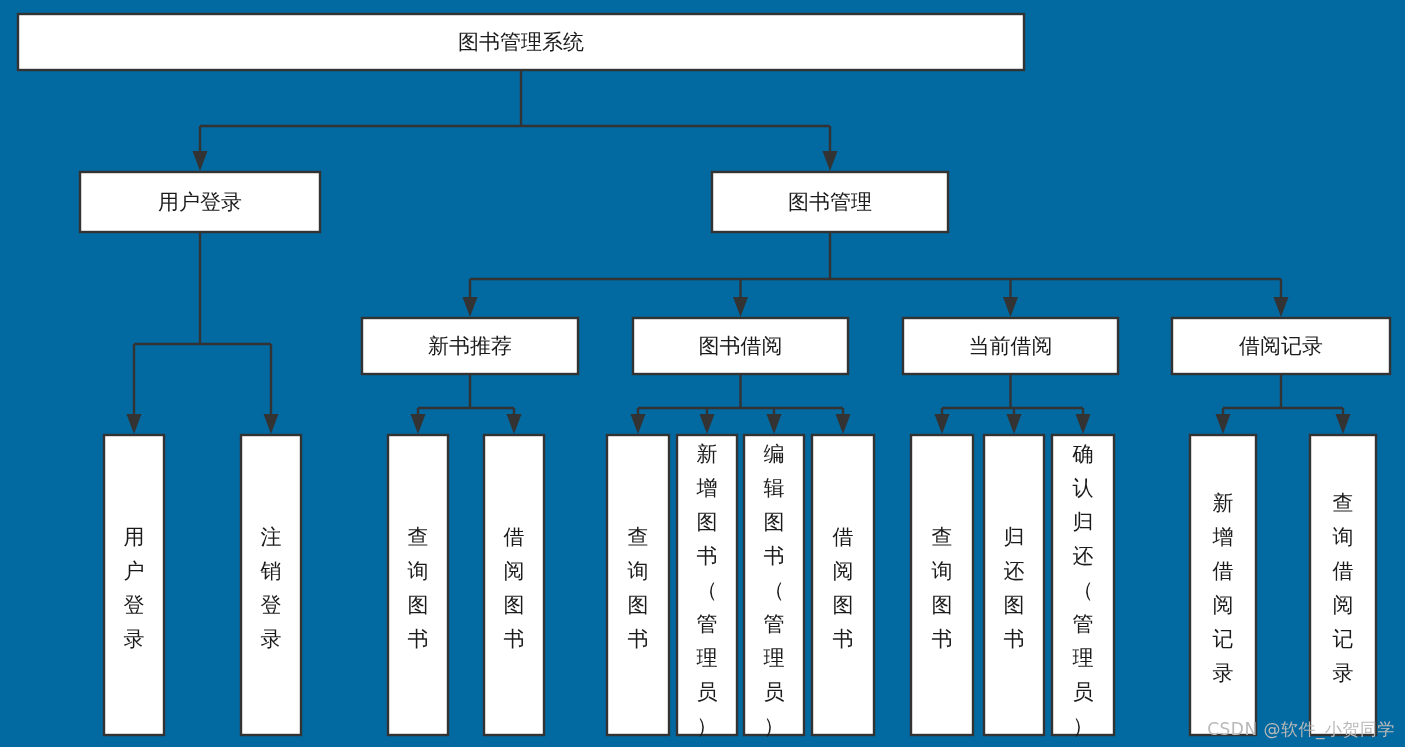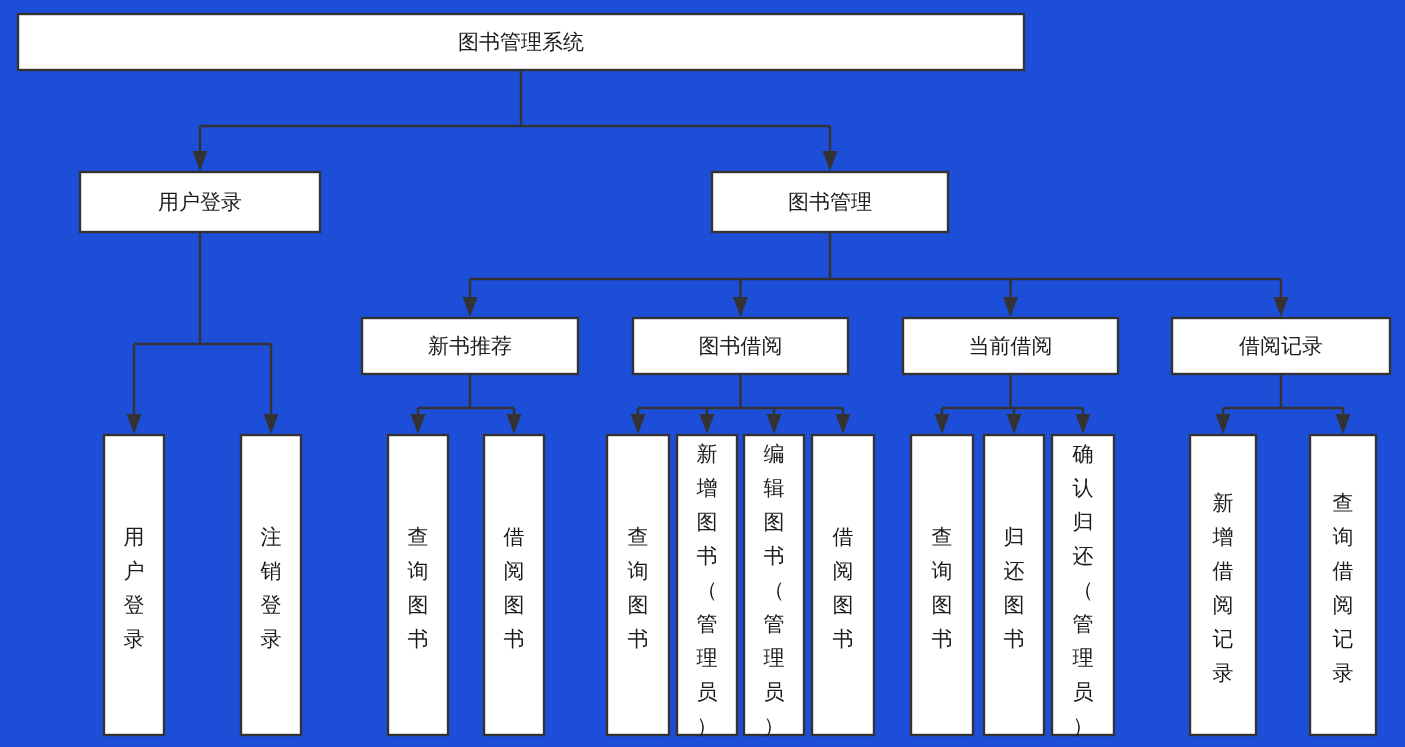--- a/index.html
+++ b/index.html
@@ -10,21 +10,21 @@
   body {
     width: 1405px;
     height: 747px;
     overflow: hidden;
     font-family: "DejaVu Sans", "Liberation Sans", sans-serif;
   }
   #diagram-root {
     position: relative;
     width: 1405px;
     height: 747px;
-    background: #1d4ed8;
+    background: #0369a1;
   }
   svg.diagram-canvas {
     position: absolute;
     top: 0;
     left: 0;
     width: 1405px;
     height: 747px;
   }
   .node-box {
     fill: #ffffff;
@@ -215,13 +215,14 @@
         <g>
           <rect x="1190" y="435" width="66" height="300" class="node-box"></rect>
           <text x="1223" y="509.52" class="node-label-v"><tspan x="1223" dy="0">新</tspan><tspan x="1223" dy="34">增</tspan><tspan x="1223" dy="34">借</tspan><tspan x="1223" dy="34">阅</tspan><tspan x="1223" dy="34">记</tspan><tspan x="1223" dy="34">录</tspan></text>
         </g>
         <g>
           <rect x="1310" y="435" width="66" height="300" class="node-box"></rect>
           <text x="1343" y="509.52" class="node-label-v"><tspan x="1343" dy="0">查</tspan><tspan x="1343" dy="34">询</tspan><tspan x="1343" dy="34">借</tspan><tspan x="1343" dy="34">阅</tspan><tspan x="1343" dy="34">记</tspan><tspan x="1343" dy="34">录</tspan></text>
         </g>
       </g>
   </svg>
+  <div class="watermark">CSDN @软件_小贺同学</div>
 </div>
 
 </body></html>

